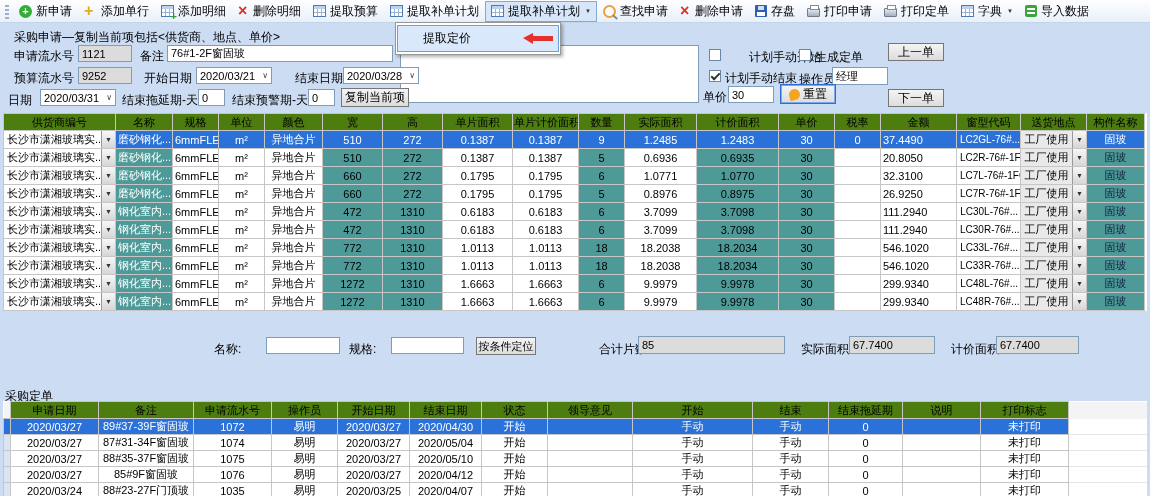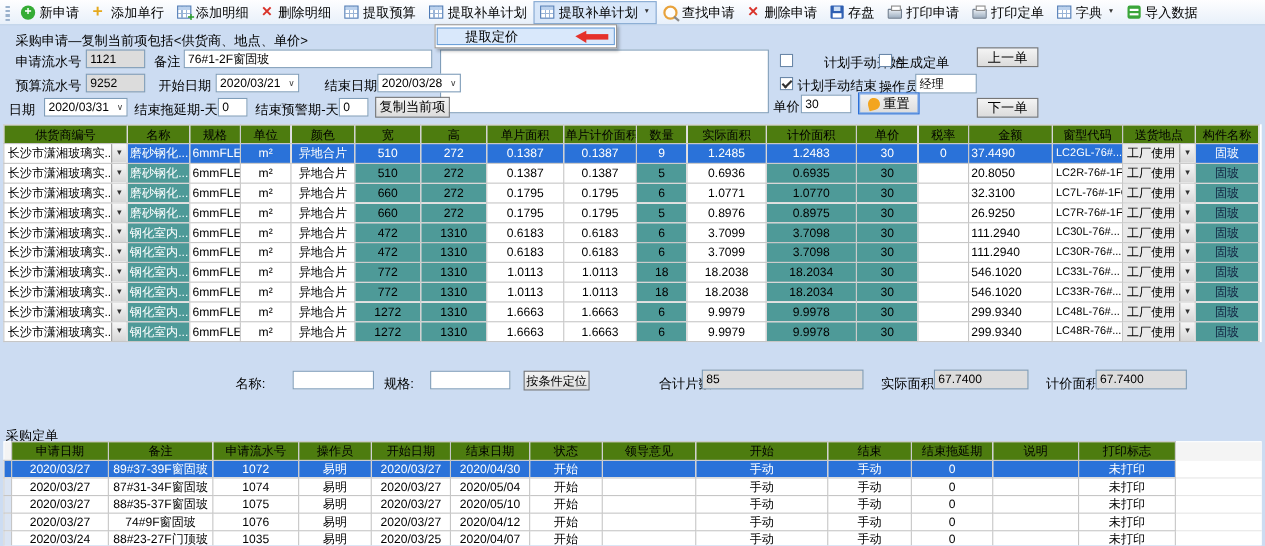--- a/index.html
+++ b/index.html
@@ -45,21 +45,21 @@
     border:1px solid #6e7c8d;border-radius:1px;margin-top:3px;box-sizing:border-box;}
   .ic-print::before{content:"";position:absolute;top:-4px;left:2px;width:7px;height:3px;
     background:#fff;border:1px solid #8a8a8a;}
   .ic-import{width:12px;height:12px;background:#3aa53a;border-radius:2px;}
   .ic-import::before{content:"";position:absolute;left:2px;top:3px;width:8px;height:2px;
     background:#fff;box-shadow:0 4px 0 #fff;}
 
   
   .menu{position:absolute;left:395px;top:22px;width:162px;background:#fff;
     border:1px solid #979797;box-shadow:2px 2px 3px rgba(0,0,0,.3);z-index:100;padding:2px 1px;}
-  .menu-item{height:16px;display:flex;align-items:center;padding:0 5px 0 26px;
+  .menu-item{height:27px;display:flex;align-items:center;padding:0 5px 0 26px;
     box-sizing:border-box;white-space:nowrap;}
   .menu-item.hot{background:#d9e8fb;border:1px solid #6da0d8;padding-left:25px;}
   .red-arrow{position:relative;height:11px;width:30px;display:inline-block;margin-left:6px;flex:0 0 auto;}
   .menu-item.hot .red-arrow{margin-left:auto;}
   .red-arrow::before{content:"";position:absolute;left:0;top:0;
     border-top:5px solid transparent;border-bottom:6px solid transparent;border-right:10px solid #e5312b;}
   .red-arrow::after{content:"";position:absolute;left:9px;top:3px;height:5px;right:0;background:#e5312b;}
   .red-arrow.short{width:20px;}
 
   
@@ -706,21 +706,21 @@
           <td>手动</td>
           <td>手动</td>
           <td>0</td>
           <td></td>
           <td>未打印</td>
           <td class="fill"></td>
         </tr>
           <tr>
           <td class="strip"></td>
           <td>2020/03/27</td>
-          <td>74#9F窗固玻</td>
+          <td>85#9F窗固玻</td>
           <td>1076</td>
           <td>易明</td>
           <td>2020/03/27</td>
           <td>2020/04/12</td>
           <td>开始</td>
           <td></td>
           <td>手动</td>
           <td>手动</td>
           <td>0</td>
           <td></td>

